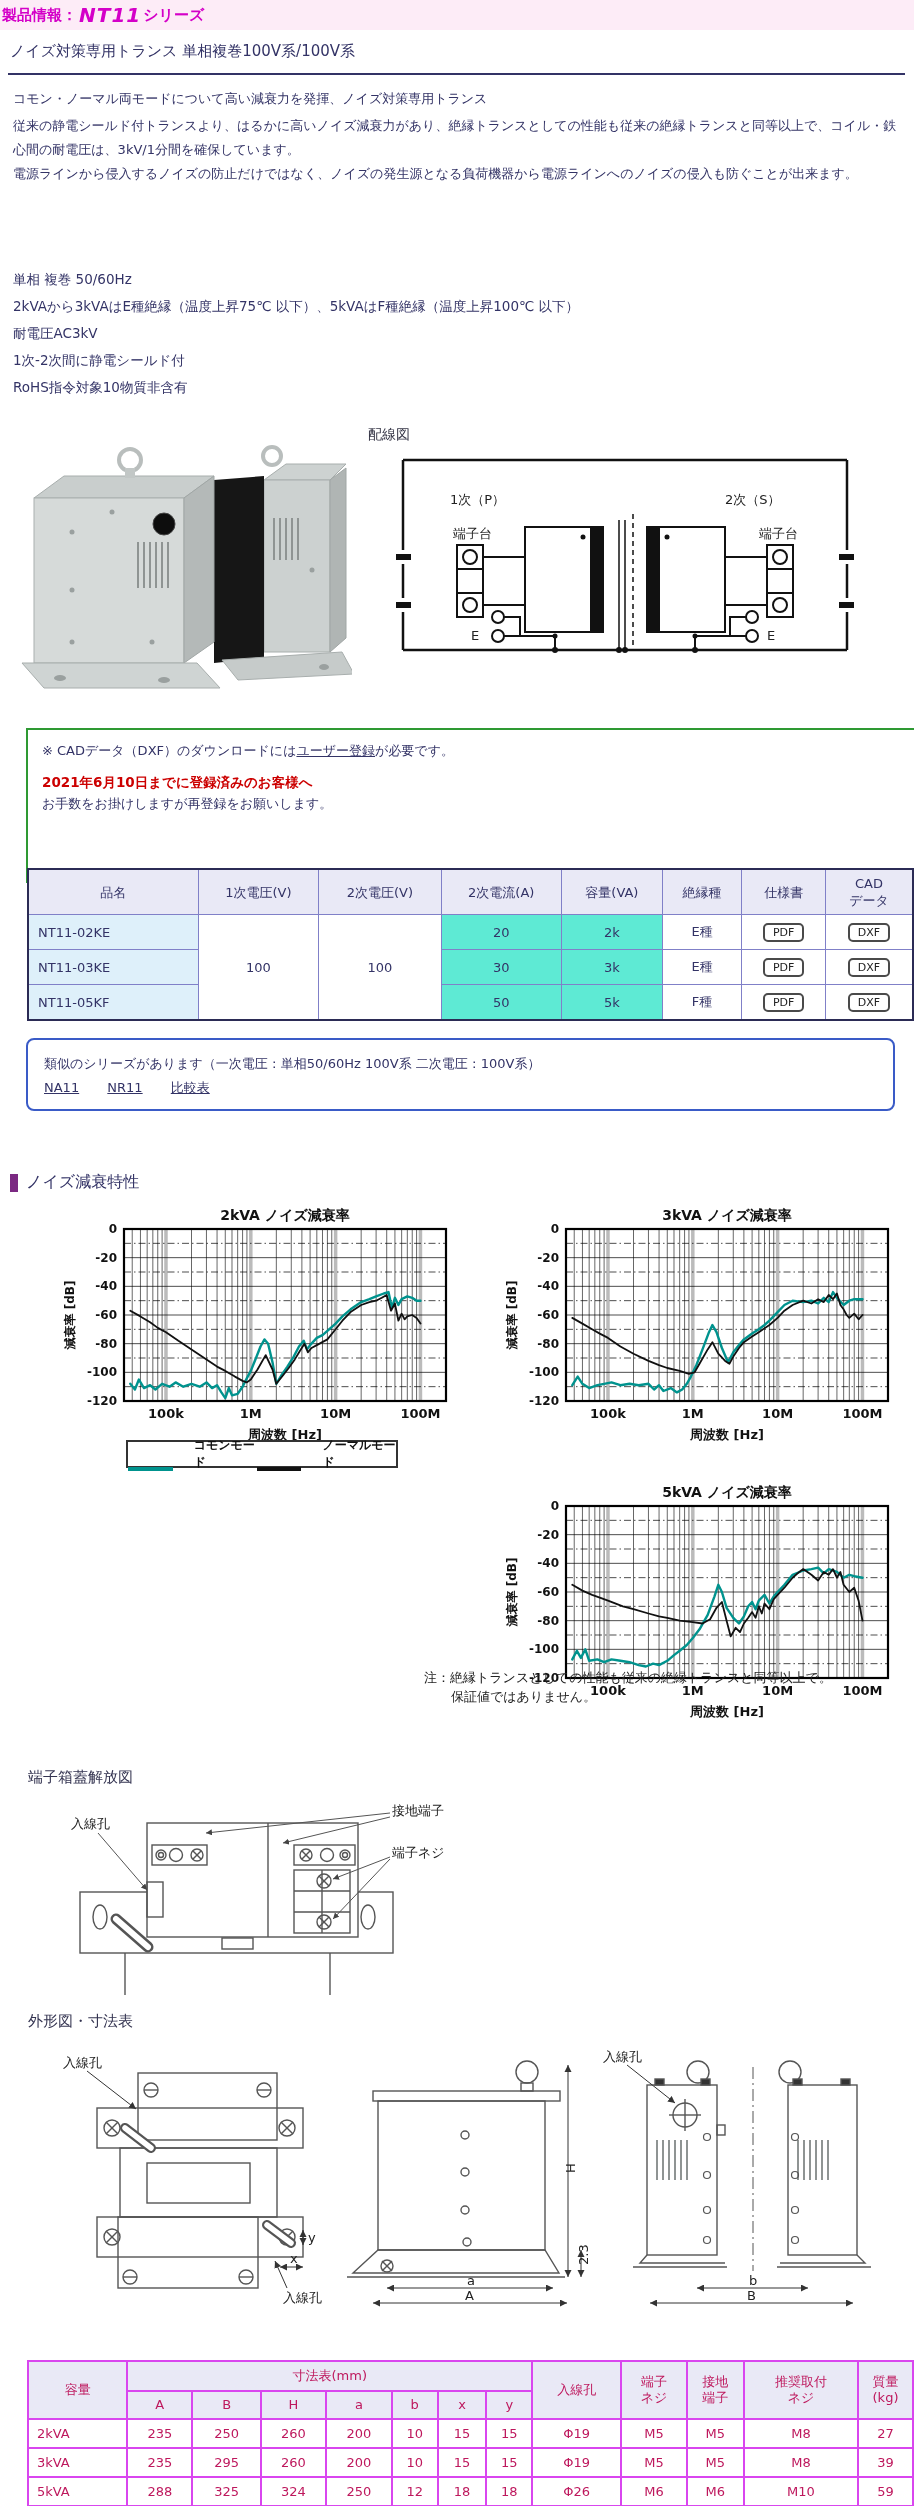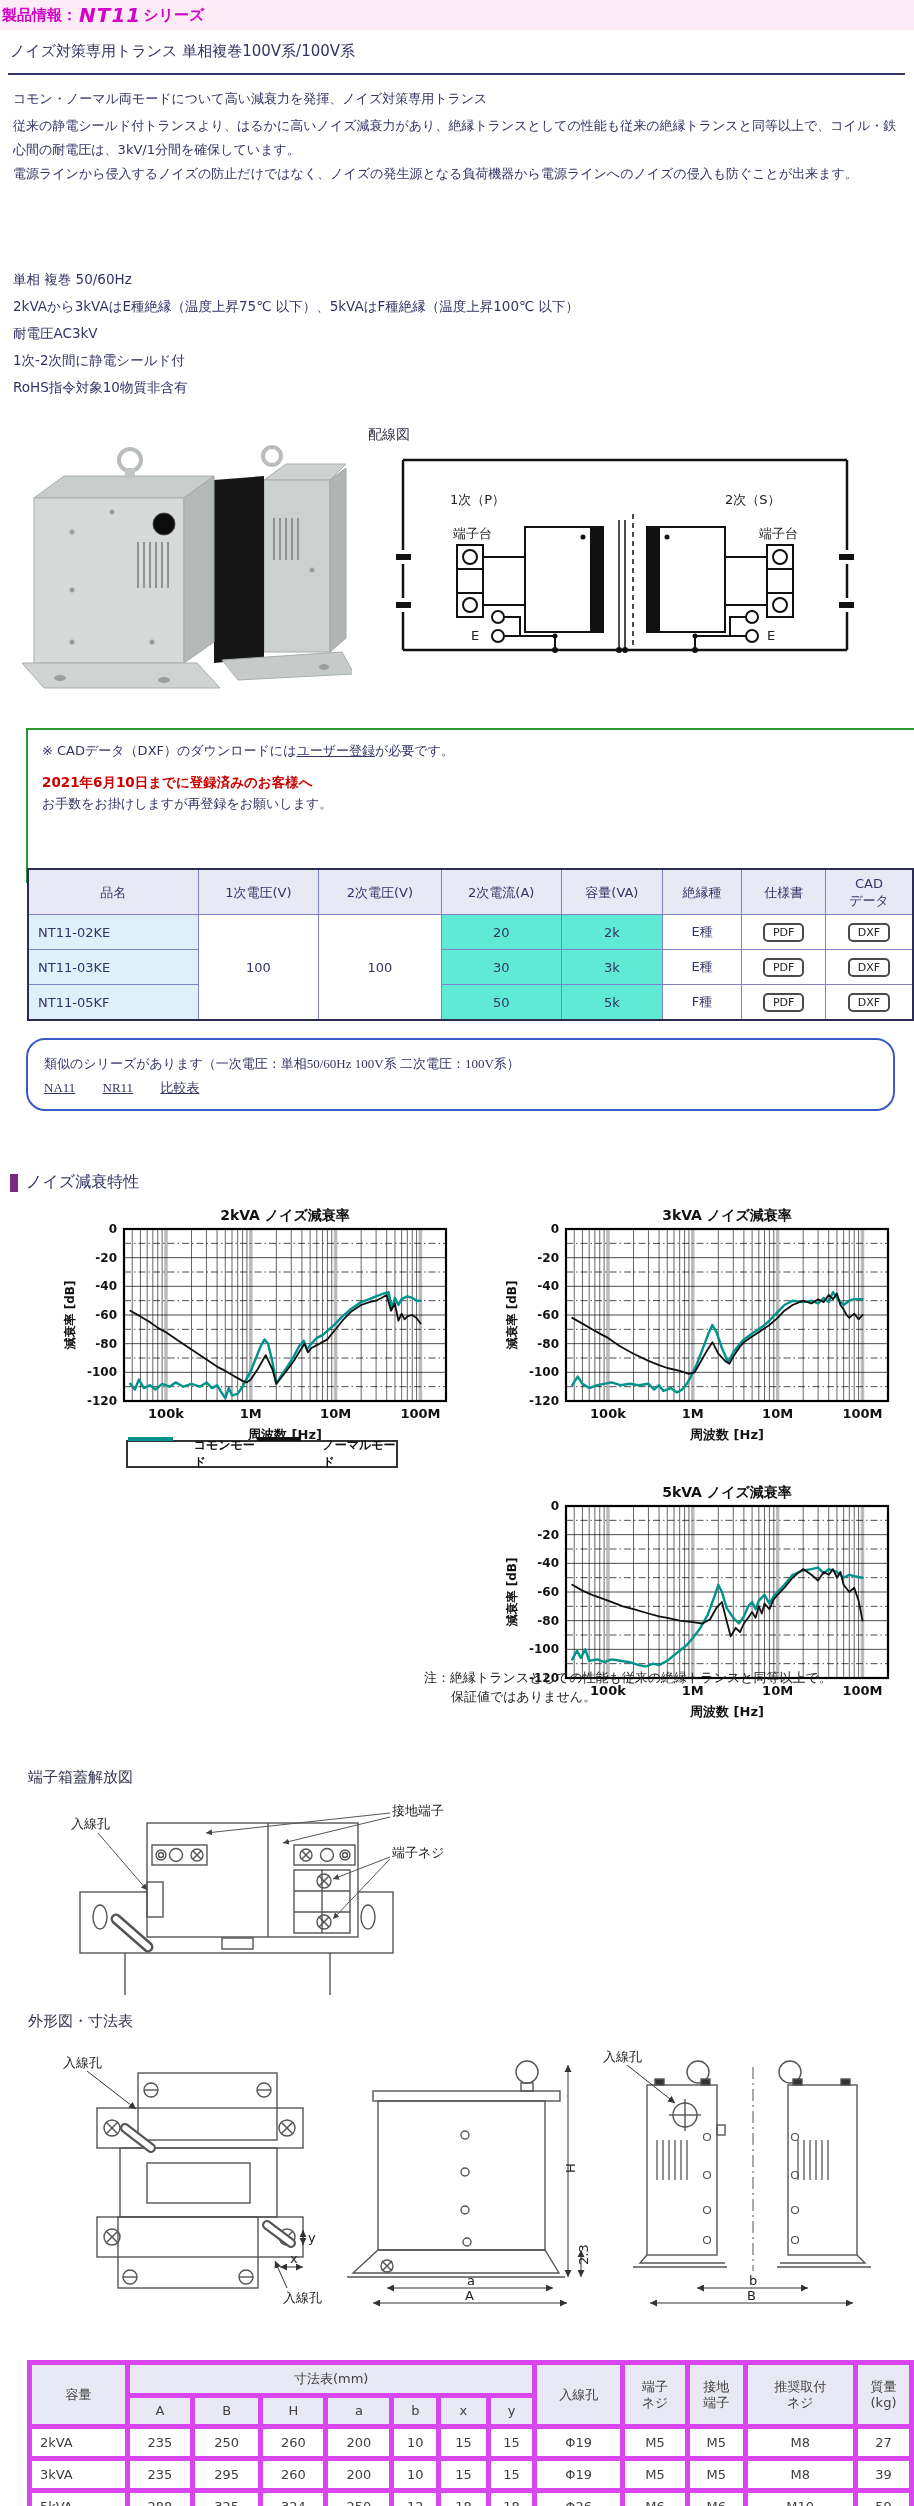--- a/index.html
+++ b/index.html
@@ -32,42 +32,42 @@
   .ptable{left:27px;top:868px;}
   .ptable table{border:2px solid #2b2b55;font-size:13px;}
   .ptable th,.ptable td{border:1px solid #8080c8;text-align:center;color:#333366;}
   .ptable th{background:#e9e9f6;font-weight:normal;height:42px;white-space:pre-line;line-height:17px;}
   .ptable td{height:32px;}
   .cell-name{text-align:left !important;padding-left:9px;background:#def0fa;}
   .cell-blue{background:#5eead4;}
   .mini-btn{display:inline-block;border:2px solid #4a4a4a;border-radius:5px;padding:1px 8px;font-size:11px;background:#fff;color:#222;cursor:pointer;}
 
   
-  .similar-box{left:26px;top:1038px;width:833px;height:45px;border:2px solid #3a5bc7;border-radius:19px;padding:12px 16px;font-size:13px;line-height:24px;font-family:Liberation Serif, serif;}
+  .similar-box{left:26px;top:1038px;width:833px;height:45px;border:2px solid #3a5bc7;border-radius:8px;padding:12px 16px;font-size:13px;line-height:24px;}
   .similar-box .links a{margin-right:24px;}
 
   
   .sec-head{left:10px;top:1172px;font-size:16px;display:flex;align-items:center;}
   .sec-bar{display:inline-block;width:8px;height:18px;background:#7b2982;margin-right:8px;}
   .chart-box{width:400px;height:240px;}
   .legend{left:126px;top:1440px;width:268px;height:24px;border:2px solid #333;display:flex;align-items:center;justify-content:space-around;background:#fff;}
-  .legend-entry{display:flex;align-items:flex-start;font-size:12px;font-weight:bold;color:#111;gap:17px;}
+  .legend-entry{display:flex;align-items:flex-end;font-size:12px;font-weight:bold;color:#111;gap:17px;}
   .legend-line{display:inline-block;width:52px;height:4px;margin-right:4px;}
   .chart-note{left:424px;top:1668px;font-size:13px;color:#222;line-height:19px;font-family:"DejaVu Serif","Liberation Serif",serif;}
   .chart-note .ind{padding-left:27px;}
 
   
   .sub-head{font-size:15px;color:#333350;}
   svg text{font-family:"DejaVu Sans","Liberation Sans",sans-serif;}
   .draw text{fill:#222;font-size:13px;}
 
   
   .dtable{left:27px;top:2360px;}
   .dtable table{border:2px solid #2b2b55;font-size:13px;}
-  .dtable th,.dtable td{border:5px solid #d946ef;text-align:center;color:#404040;}
+  .dtable th,.dtable td{border:2px solid #d946ef;text-align:center;color:#be185d;}
   .dtable th{background:#e9e9f6;font-weight:normal;white-space:pre-line;line-height:16px;}
   .dtable td{height:25px;}
   .dtable .cap{text-align:left;padding-left:8px;}
 </style>
 </head>
 <body>
 
 <div class="page">
 
   <div class="abs topbar">

